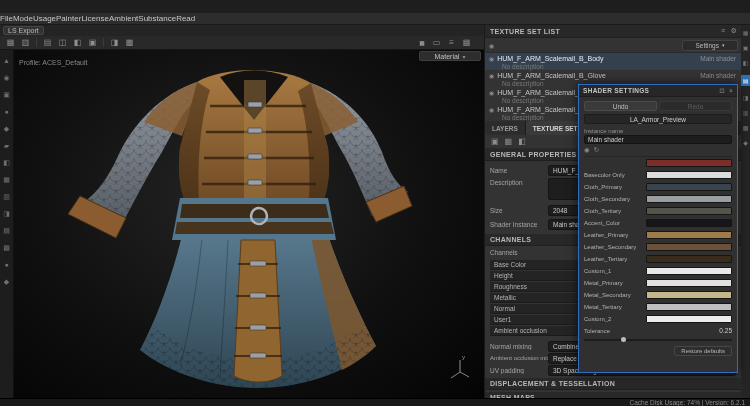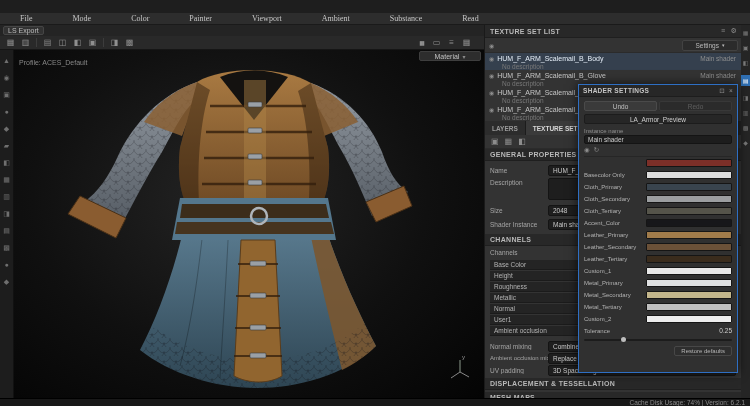--- a/index.html
+++ b/index.html
@@ -10,21 +10,21 @@
     font-family: "Liberation Sans", sans-serif; color: #ccc;
   }
   
   .titlebar { position:absolute; left:0; top:0; width:750px; height:13px; background:#101010;
     display:flex; align-items:center; font-size:7.5px; color:#9b9b9b; }
   .appicon { width:7px; height:7px; background:#c03a2b; border-radius:1px; margin:0 4px 0 3px; flex:none; }
   .title { flex:1; white-space:nowrap; overflow:hidden; }
   .winctrls { display:flex; gap:7px; margin-right:6px; font-size:7px; color:#777; flex:none; }
   .menubar { position:absolute; left:0; top:13px; width:750px; height:12px; background:#2d2d2d;
     border-bottom:1px solid #1a1a1a; display:flex; align-items:center; font-size:8px; color:#c6c6c6; }
-  .menubar span { padding:0 20px;font-family:Liberation Serif, serif; }
+  .menubar span { padding:0 0; }
   .pluginbar { position:absolute; left:0; top:25px; width:484px; height:11px; background:#242424;
     display:flex; align-items:center; }
   .exportbtn { margin-left:3px; font-size:7px; color:#bbb; background:#323232; border:1px solid #454545;
     border-radius:2px; padding:0 4px; height:9px; line-height:7px; }
   .toolbar { position:absolute; left:0; top:36px; width:484px; height:14px; background:#292929;
     border-bottom:1px solid #161616; display:flex; align-items:center; padding-left:3px; }
   .tbicon { width:13px; height:11px; display:flex; align-items:center; justify-content:center;
     font-size:8px; color:#8f8f8f; margin:0 1px; border-radius:2px; }
   .tbsep { width:1px; height:9px; background:#3c3c3c; margin:0 3px; }
   .tbright { margin-left:auto; display:flex; margin-right:10px; }
@@ -123,23 +123,23 @@
 </style>
 </head>
 <body>
 
 <div class="app">
 
 
   <div class="menubar">
     <span>File</span>
     <span>Mode</span>
-    <span>Color</span>
+    <span>Usage</span>
     <span>Painter</span>
-    <span>Viewport</span>
+    <span>License</span>
     <span>Ambient</span>
     <span>Substance</span>
     <span>Read</span>
   </div>
 
   <div class="pluginbar">
     <span class="exportbtn">LS Export</span>
   </div>
 
   <div class="toolbar">

